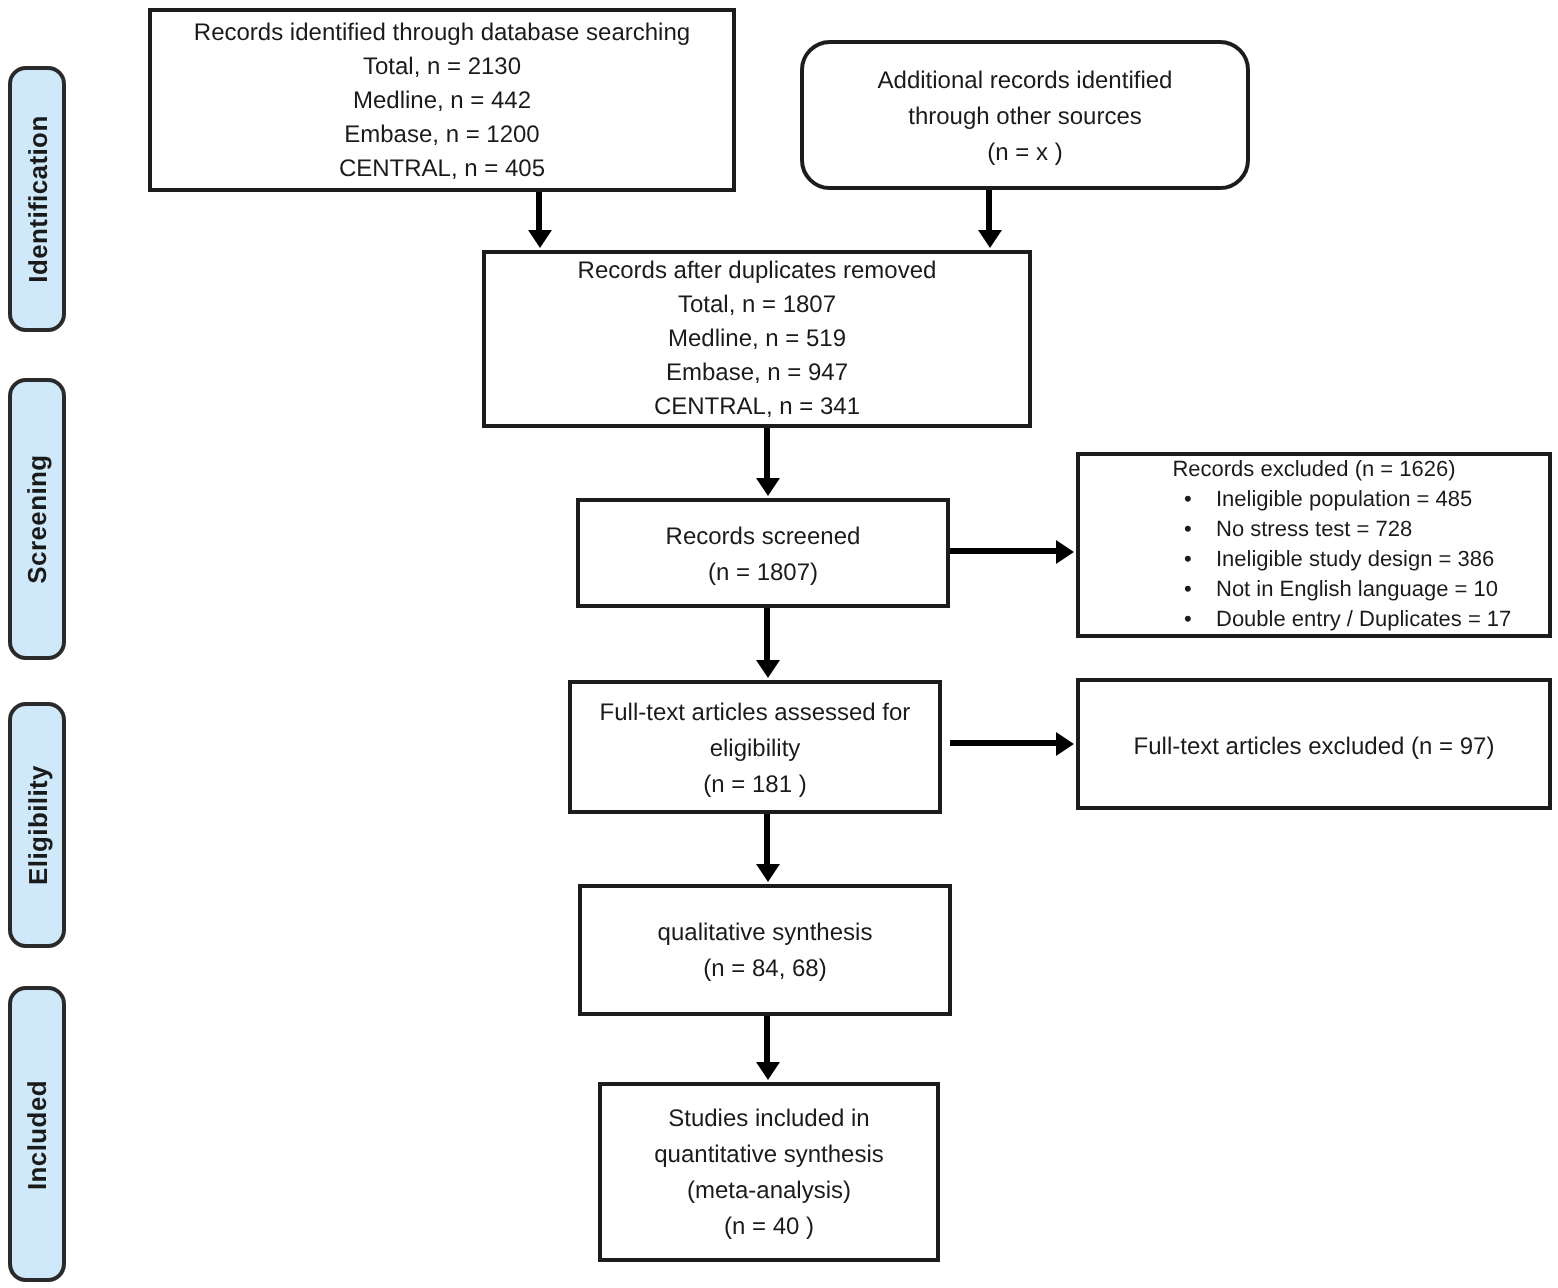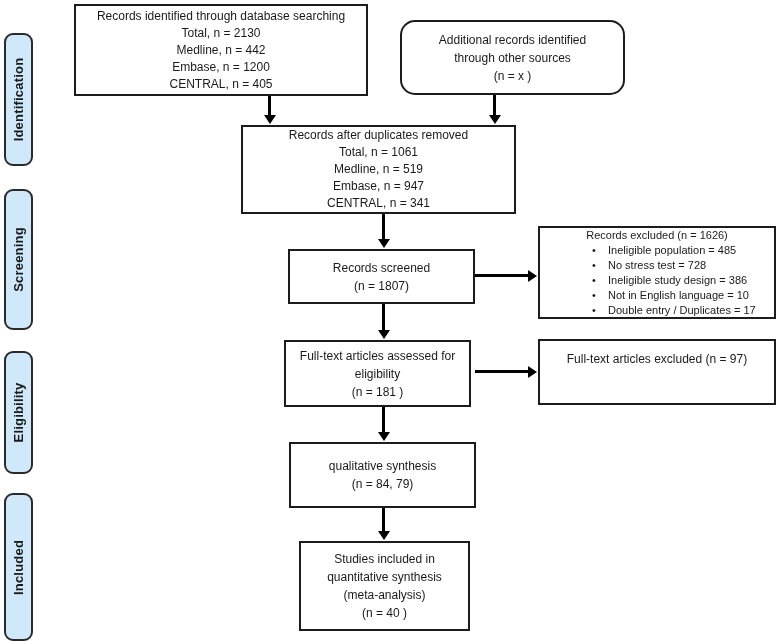--- a/index.html
+++ b/index.html
@@ -33,21 +33,21 @@
   }
   
   .box{
     position:absolute;background:#ffffff;
     border:2px solid var(--box-border);
     display:flex;flex-direction:column;justify-content:center;
     text-align:center;
     font-size:12px;line-height:18px;
   }
   .box.thick{border-width:2.5px;}
-  .box.top-align{justify-content:flex-start;padding-top:9px;}
+  .box.top-align{justify-content:flex-start;padding-top:23px;}
   .box .ln{width:100%;}
   
   .box.excl{font-size:11px;line-height:15px;justify-content:center;}
   .box.excl .title{text-align:center;width:100%;}
   .bullet-row{
     display:flex;text-align:left;margin-left:52px;gap:10px;
   }
   .bullet-row .dot{width:6px;flex:0 0 auto;}
   
   .varrow{
@@ -94,21 +94,21 @@
   </div>
 
   <div class="box" style="left:400px;top:20px;width:225px;height:75px;border-radius:15px;">
     <div class="ln">Additional records identified</div>
     <div class="ln">through other sources</div>
     <div class="ln">(n =  x )</div>
   </div>
 
   <div class="box" style="left:241px;top:125px;width:275px;height:89px;line-height:17px;">
     <div class="ln">Records after duplicates removed</div>
-    <div class="ln">Total, n = 1061</div>
+    <div class="ln">Total, n = 1807</div>
     <div class="ln">Medline, n = 519</div>
     <div class="ln">Embase, n = 947</div>
     <div class="ln">CENTRAL, n = 341</div>
   </div>
 
   <div class="box" style="left:288px;top:249px;width:187px;height:55px;">
     <div class="ln">Records screened</div>
     <div class="ln">(n = 1807)</div>
   </div>
 
@@ -141,21 +141,21 @@
     <div class="ln">eligibility</div>
     <div class="ln">(n = 181 )</div>
   </div>
 
   <div class="box top-align" style="left:538px;top:339px;width:238px;height:66px;">
     <div class="ln">Full-text articles excluded (n =  97)</div>
   </div>
 
   <div class="box" style="left:289px;top:442px;width:187px;height:66px;">
     <div class="ln">qualitative synthesis</div>
-    <div class="ln">(n = 84, 79)</div>
+    <div class="ln">(n = 84, 68)</div>
   </div>
 
   <div class="box" style="left:299px;top:541px;width:171px;height:90px;">
     <div class="ln">Studies included in</div>
     <div class="ln">quantitative synthesis</div>
     <div class="ln">(meta-analysis)</div>
     <div class="ln">(n = 40 )</div>
   </div>
 
   <div class="varrow" style="left:268px;top:96px;height:20px;"></div>

